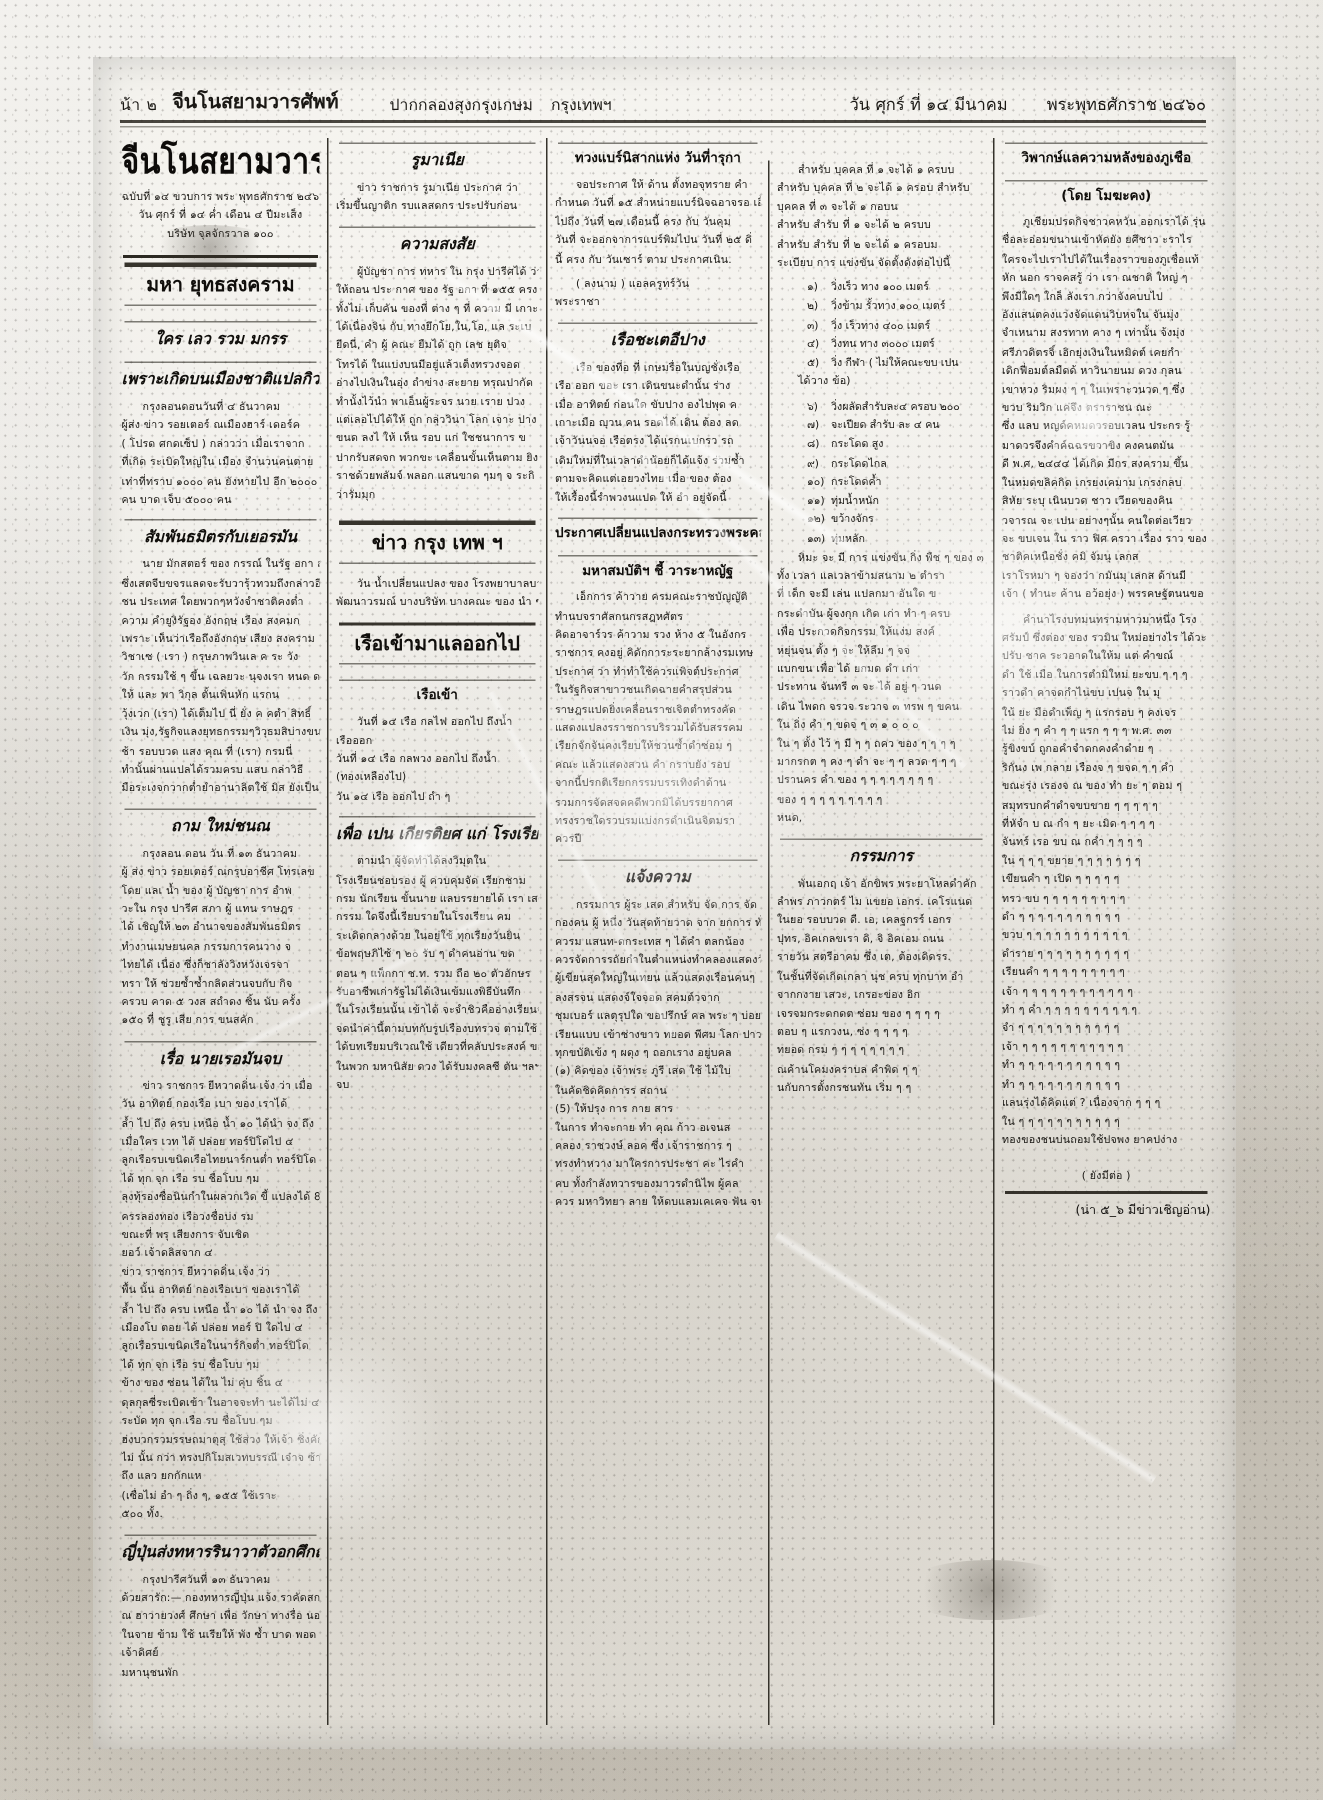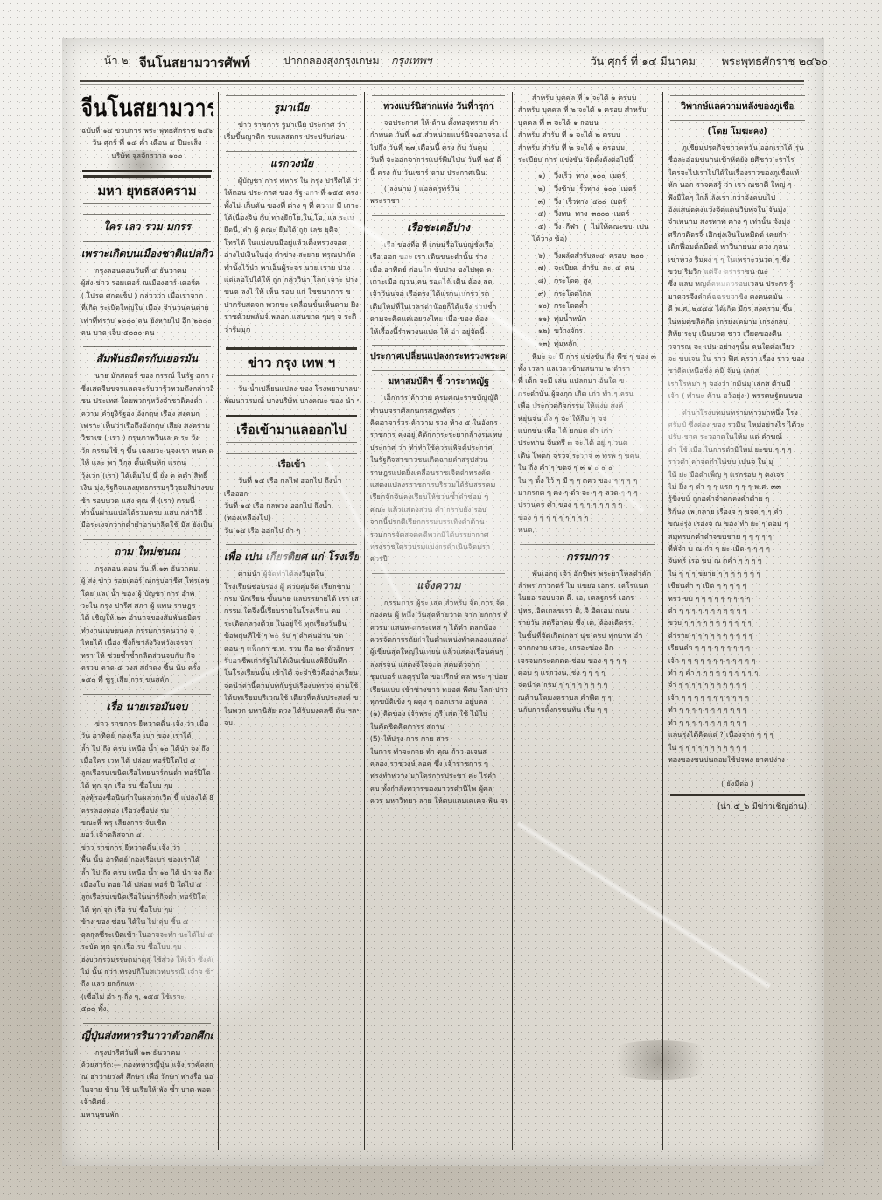--- a/index.html
+++ b/index.html
@@ -35,27 +35,27 @@
   .sheet{
     position:absolute;
     left:62px;top:38px;width:762px;height:1128px;
     background:rgba(246,244,238,.55);
     box-shadow:0 0 26px rgba(0,0,0,.18) inset;
   }
 
   
   .topbar{
     position:absolute;left:80px;top:52px;width:724px;height:26px;
-    display:flex;align-items:flex-start;margin-left:24px;
+    display:flex;align-items:flex-end;
   }
   .topbar .seg{white-space:nowrap;color:#1a1814;}
   .t-page{font-size:10.5px;letter-spacing:.4px;margin-right:10px;}
   .t-name{font-size:13px;font-weight:bold;margin-right:34px;}
   .t-sub{font-size:10.5px;margin-right:12px;}
-  .t-city{font-size:10.5px;margin-right:auto;font-style:italic;}
+  .t-city{font-size:10.5px;margin-right:auto;}
   .t-date{font-size:11px;margin-right:26px;}
   .t-year{font-size:11px;}
 
   .rule-top{
     position:absolute;left:80px;top:80px;width:724px;height:2px;
     background:#2a2720;opacity:.85;
   }
   .rule-top2{
     position:absolute;left:80px;top:84px;width:724px;height:1px;
     background:#2a2720;opacity:.45;
@@ -69,21 +69,21 @@
   .col{
     position:relative;
     width:140px;
     padding:0 5px;
     box-sizing:border-box;
   }
   .col + .col{border-left:1.6px solid #35322b;}
   .col.c1{width:142px;}
   .col.c2{width:146px;}
   .col.c3{width:148px;}
-  .col.c4{width:150px;}
+  .col.c4{width:150px;margin-top:15px;}
   .col.c5{width:150px;}
 
   
   .ln{
     color:#171511;
     font-size:7.1px;
     line-height:12.4px;
     letter-spacing:.15px;
     white-space:nowrap;
     overflow:hidden;
@@ -119,21 +119,21 @@
     transform-origin:center top;
     margin-bottom:7px;
   }
   .mast-rule{height:2.2px;background:#2c2922;margin:8px 1px 3px;}
 
   .listrow{
     display:flex;font-size:7.1px;line-height:12.6px;color:#171511;
     padding-left:20px;
   }
   .listrow .num{width:16px;flex:none;}
-  .listrow .txt{flex:1;white-space:nowrap;overflow:hidden;font-family:Liberation Mono, monospace;}
+  .listrow .txt{flex:1;white-space:nowrap;overflow:hidden;}
 
   .footer-note{
     text-align:right;font-size:8.4px;line-height:14px;color:#141210;
     white-space:nowrap;
   }
 
   
   .crease{
     position:absolute;pointer-events:none;
     background:linear-gradient(to bottom,
@@ -289,21 +289,21 @@
       <div class="colbody">
           <div class="hr thin"></div>
           <div class="hl hl-md">รูมาเนีย</div>
           <div class="sp"></div>
           <div class="body">
             <div class="ln ind">ข่าว ราชการ รูมาเนีย ประกาศ ว่า</div>
             <div class="ln">เริ่มขึ้นญาติก รบแลสดกร ประปรับก่อน</div>
           </div>
           <div class="sp"></div>
           <div class="hr thin"></div>
-          <div class="hl hl-md">แรกวงนัย</div>
+          <div class="hl hl-md">ความสงสัย</div>
           <div class="sp"></div>
           <div class="body">
             <div class="ln ind">ผู้บัญชา การ ทหาร ใน กรุง ปารีศได้ ว่า</div>
             <div class="ln">ให้ถอน ประ กาศ ของ รัฐ อกา ที่ ๑๕๕ ครง</div>
             <div class="ln">ทั้งไม่ เก็บคัน ของที่ ต่าง ๆ ที่ ความ มี เกาะ</div>
             <div class="ln">ได้เนื่องจิน กับ ทางยึกโย,ใน,โอ, แล ระเบ</div>
             <div class="ln">ยีดนี่, คำ ผู้ คณะ ยืมได้ ถูก เลช   ยุติจ</div>
             <div class="ln">โทรได้ ในแบ่งบนมีอยู่แล้วเต็งทรวงจอด</div>
             <div class="ln">อ่างไปเงินในอุ่ง ถำข่าง สะยาย ทรุณปากัด</div>
             <div class="ln">ทำนั้งไว้นำ พาเอ็นผู้ระจร นาย เราย ปวง</div>
@@ -535,21 +535,21 @@
           <div class="body">
             <div class="ln ind">พันเอกฤ เจ้า อักขิพร   พระยาโหลดำคัก</div>
             <div class="ln">ลำพร ภาวกตร์ ไม แขยอ  เอกร. เคโรแนด</div>
             <div class="ln">ในยอ รอบบวด  ดี. เอ, เคลฐกรร์  เอกร</div>
             <div class="ln">ปุทร, อิคเกลขเรา ดิ, จิ อิคเอม ถนน</div>
             <div class="ln">รายวัน สตรีอาคม ซึ่ง เต, ต้องเดิดรร.</div>
             <div class="ln">ในชั้นที่จัดเกิดเกลา นุช ครบ ทุกบาท อำ</div>
             <div class="ln">จากกงาย    เสวะ,  เกรอะข่อง อิก</div>
             <div class="ln">เจรจมกระดกดต    ซ่อม ของ ๆ ๆ ๆ ๆ</div>
             <div class="ln">ตอบ ๆ แรกวงน,   ซ่ง ๆ ๆ ๆ ๆ</div>
-            <div class="ln">จดนำค กรม ๆ ๆ ๆ ๆ ๆ ๆ ๆ ๆ</div>
+            <div class="ln">ทยอด กรม ๆ ๆ ๆ ๆ ๆ ๆ ๆ ๆ</div>
             <div class="ln">ณค้านโคมงคราบล  คำพิด ๆ ๆ</div>
             <div class="ln">นกับการตั้งกรชนทัน  เริ่ม ๆ ๆ</div>
           </div>
           <div class="sp"></div>
         </div>
     </div>
     <div class="col c5">
       <div class="colbody">
           <div class="hr thin"></div>
           <div class="hl hl-sm">วิพากษ์แลความหลังของภูเชือ</div>

